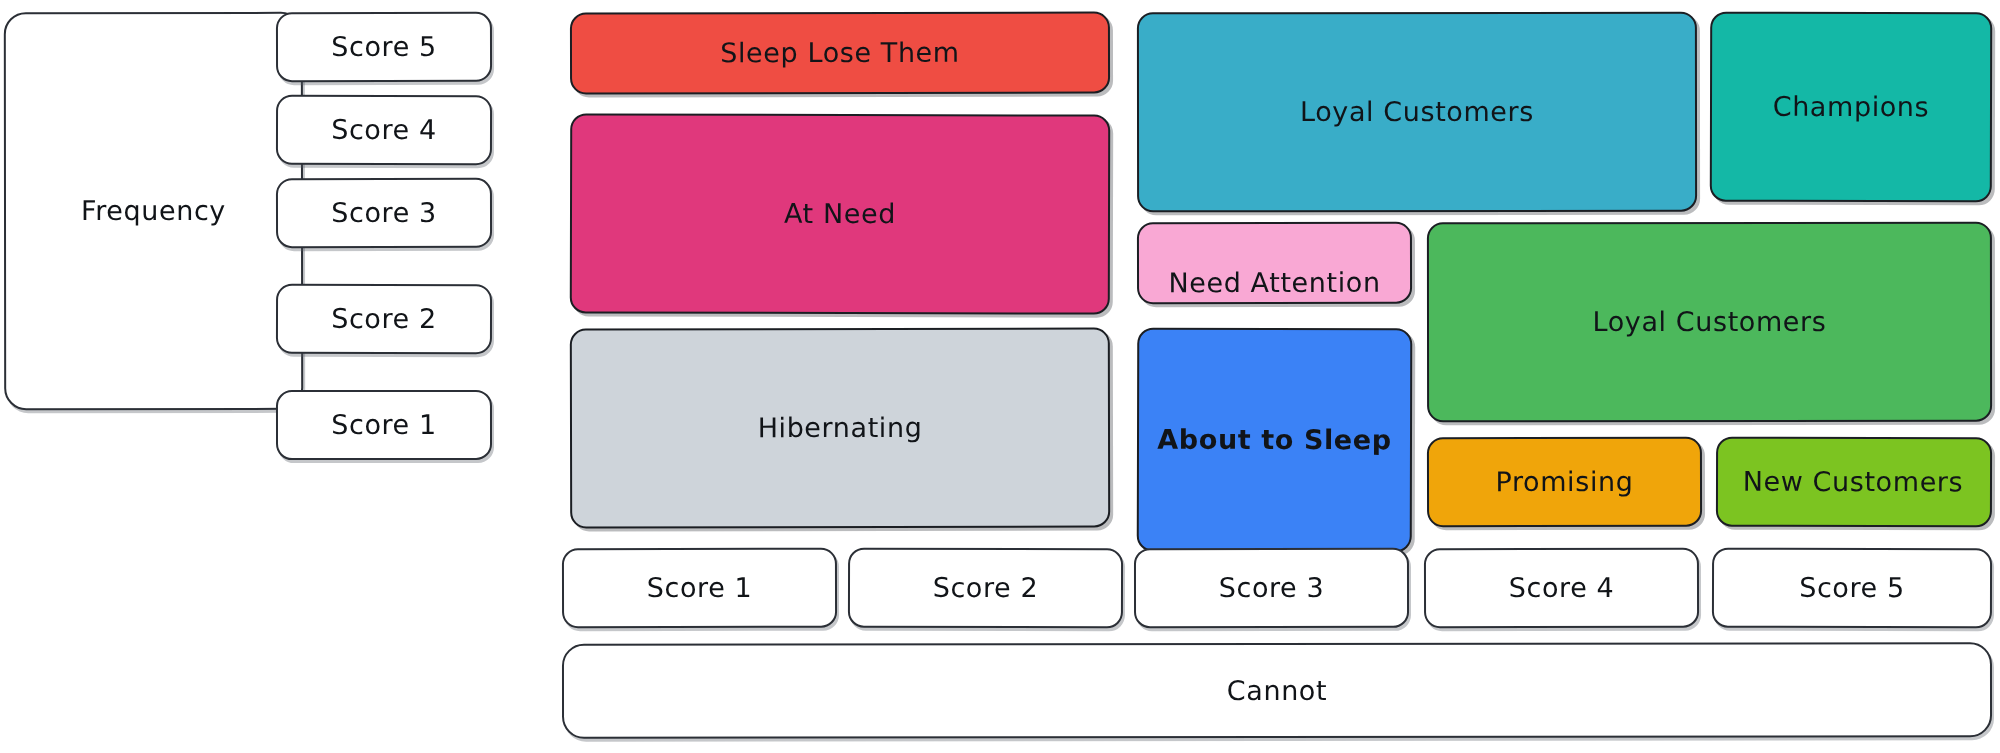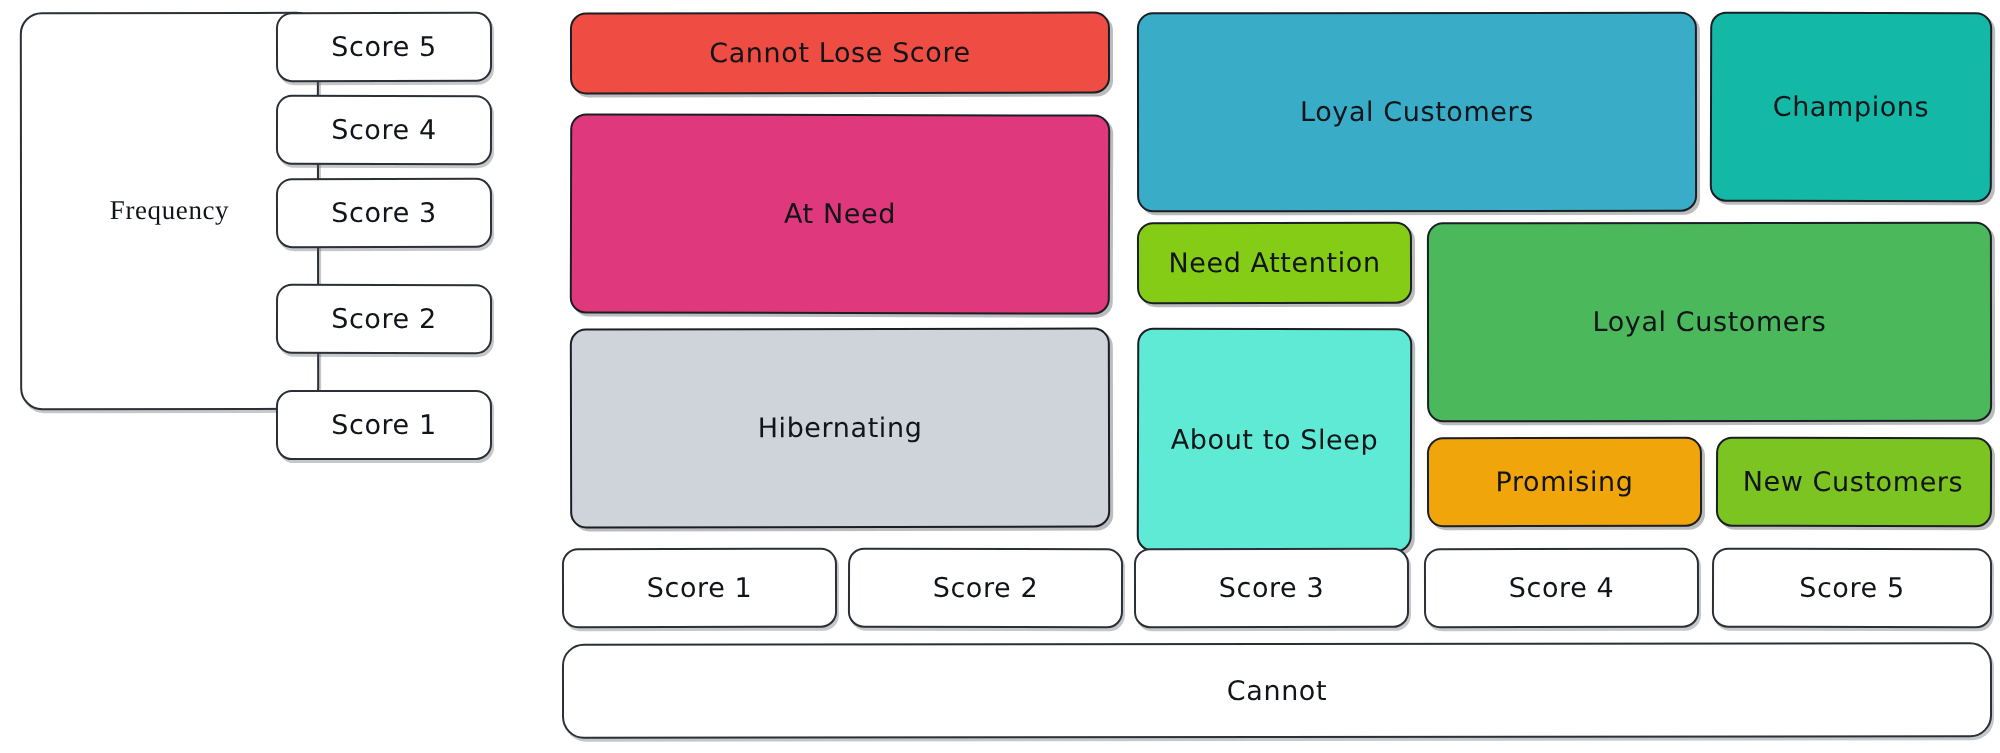--- a/index.html
+++ b/index.html
@@ -53,69 +53,69 @@
   
   .skew-a { transform: rotate(-0.12deg); }
   .skew-b { transform: rotate(0.14deg); }
   .skew-c { transform: rotate(-0.06deg); }
 </style>
 </head>
 <body>
 
 <div id="canvas">
 
-  <div class="box plain tall-label skew-c" style="left:20px; top:12px; width:299px; height:398px;font-family:Liberation Serif, serif;">
+  <div class="box plain tall-label skew-c" style="left:4px; top:12px; width:299px; height:398px;">
     <span class="label-text">Frequency</span>
   </div>
 
   <div class="box plain skew-a" style="left:276px; top:12px; width:216px; height:70px;">
     <span class="label-text">Score 5</span>
   </div>
   <div class="box plain skew-b" style="left:276px; top:95px; width:216px; height:70px;">
     <span class="label-text">Score 4</span>
   </div>
   <div class="box plain skew-a" style="left:276px; top:178px; width:216px; height:70px;">
     <span class="label-text">Score 3</span>
   </div>
   <div class="box plain skew-b" style="left:276px; top:284px; width:216px; height:70px;">
     <span class="label-text">Score 2</span>
   </div>
   <div class="box plain skew-c" style="left:276px; top:390px; width:216px; height:70px;">
     <span class="label-text">Score 1</span>
   </div>
 
   <div class="box seg skew-a" style="left:570px; top:12px; width:540px; height:82px; background:#ef4d43;">
-    <span class="label-text">Cannot Lose Score</span>
+    <span class="label-text">Sleep Lose Them</span>
   </div>
 
   <div class="box seg skew-b" style="left:570px; top:114px; width:540px; height:200px; background:#e0387c;">
     <span class="label-text">At Need</span>
   </div>
 
   <div class="box seg skew-a" style="left:570px; top:328px; width:540px; height:200px; background:#ced4da;">
     <span class="label-text">Hibernating</span>
   </div>
 
   <div class="box seg skew-c" style="left:1137px; top:12px; width:560px; height:200px; background:#39adc8;">
     <span class="label-text">Loyal Customers</span>
   </div>
 
   <div class="box seg skew-b" style="left:1710px; top:12px; width:282px; height:190px; background:#14b8a6;">
     <span class="label-text">Champions</span>
   </div>
 
-  <div class="box seg skew-a" style="left:1137px; top:222px; width:275px; height:82px; background:#84cc16;">
+  <div class="box seg skew-a" style="left:1137px; top:222px; width:275px; height:82px; background:#f9a8d4;align-items:flex-end;">
     <span class="label-text">Need Attention</span>
   </div>
 
   <div class="box seg skew-c" style="left:1427px; top:222px; width:565px; height:200px; background:#4cb85c;">
     <span class="label-text">Loyal Customers</span>
   </div>
 
-  <div class="box seg skew-b" style="left:1137px; top:328px; width:275px; height:224px; background:#5eead4;">
+  <div class="box seg skew-b" style="left:1137px; top:328px; width:275px; height:224px; background:#3b82f6;font-weight:bold;">
     <span class="label-text">About to Sleep</span>
   </div>
 
   <div class="box seg skew-a" style="left:1427px; top:437px; width:275px; height:90px; background:#f0a50a;text-align:right;">
     <span class="label-text">Promising</span>
   </div>
 
   <div class="box seg skew-b" style="left:1716px; top:437px; width:276px; height:90px; background:#7cc421;padding-left:8px;">
     <span class="label-text">New Customers</span>
   </div>

